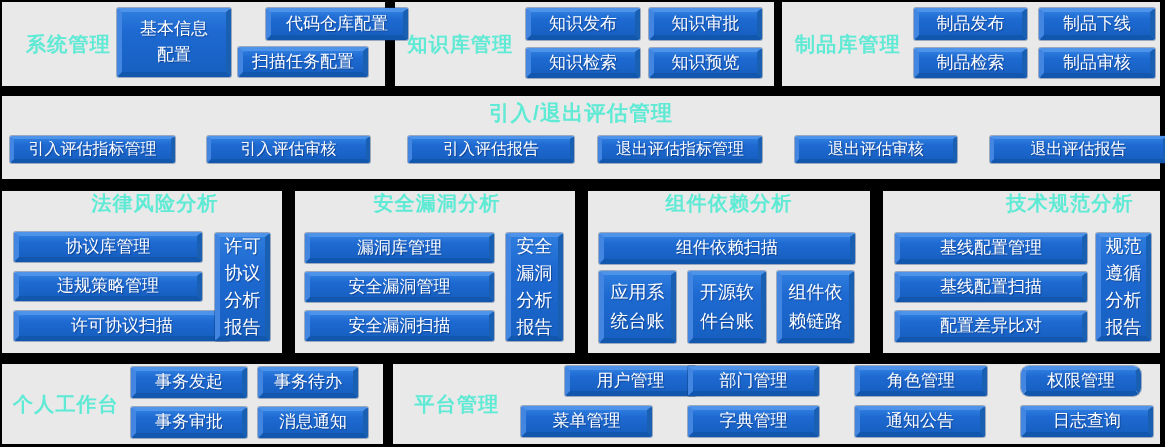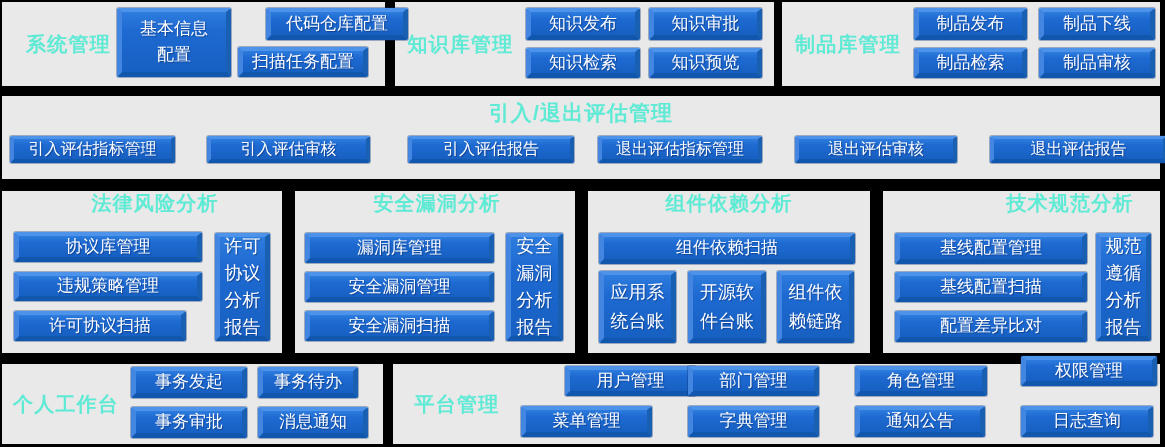--- a/index.html
+++ b/index.html
@@ -87,21 +87,21 @@
 <div class="panel" style="left:588px;top:191px;width:282px;height:162px;"></div>
 <div class="panel" style="left:883px;top:191px;width:277px;height:162px;"></div>
 
 <div class="title" style="left:2px;top:191px;width:280px;height:24px;padding-left:26px;">法律风险分析</div>
 <div class="title" style="left:295px;top:191px;width:280px;height:24px;padding-left:4px;">安全漏洞分析</div>
 <div class="title" style="left:588px;top:191px;width:282px;height:24px;">组件依赖分析</div>
 <div class="title" style="left:925px;top:191px;width:277px;height:24px;padding-left:13px;">技术规范分析</div>
 
 <div class="btn" style="left:14px;top:232px;width:188px;height:30px;">协议库管理</div>
 <div class="btn" style="left:14px;top:272px;width:188px;height:29px;">违规策略管理</div>
-<div class="btn" style="left:14px;top:311px;width:172px;height:30px;">许可协议扫描</div>
+<div class="btn" style="left:14px;top:311px;width:216px;height:30px;">许可协议扫描</div>
 <div class="btn btn-side" style="left:215px;top:233px;width:55px;height:108px;">许可
 协议
 分析
 报告</div>
 
 <div class="btn" style="left:305px;top:233px;width:189px;height:30px;">漏洞库管理</div>
 <div class="btn" style="left:305px;top:272px;width:189px;height:30px;">安全漏洞管理</div>
 <div class="btn" style="left:305px;top:311px;width:189px;height:30px;">安全漏洞扫描</div>
 <div class="btn btn-side" style="left:506px;top:233px;width:57px;height:108px;">安全
 漏洞
@@ -131,17 +131,17 @@
 <div class="title" style="left:393px;top:364px;width:128px;height:80px;">平台管理</div>
 
 <div class="btn" style="left:131px;top:367px;width:116px;height:31px;">事务发起</div>
 <div class="btn" style="left:258px;top:367px;width:100px;height:31px;">事务待办</div>
 <div class="btn" style="left:131px;top:407px;width:116px;height:31px;">事务审批</div>
 <div class="btn" style="left:258px;top:407px;width:110px;height:31px;">消息通知</div>
 
 <div class="btn" style="left:521px;top:366px;width:131px;height:30px;margin-left:44px;">用户管理</div>
 <div class="btn" style="left:688px;top:366px;width:131px;height:30px;">部门管理</div>
 <div class="btn" style="left:855px;top:366px;width:132px;height:30px;">角色管理</div>
-<div class="btn" style="left:1021px;top:356px;width:136px;height:30px;">权限管理</div>
+<div class="btn" style="left:1021px;top:366px;width:120px;height:30px;border-radius:8px;">权限管理</div>
 <div class="btn" style="left:521px;top:406px;width:131px;height:31px;">菜单管理</div>
 <div class="btn" style="left:688px;top:406px;width:131px;height:31px;">字典管理</div>
 <div class="btn" style="left:855px;top:406px;width:130px;height:31px;">通知公告</div>
 <div class="btn" style="left:1021px;top:406px;width:132px;height:31px;">日志查询</div>
 
 </body></html>

